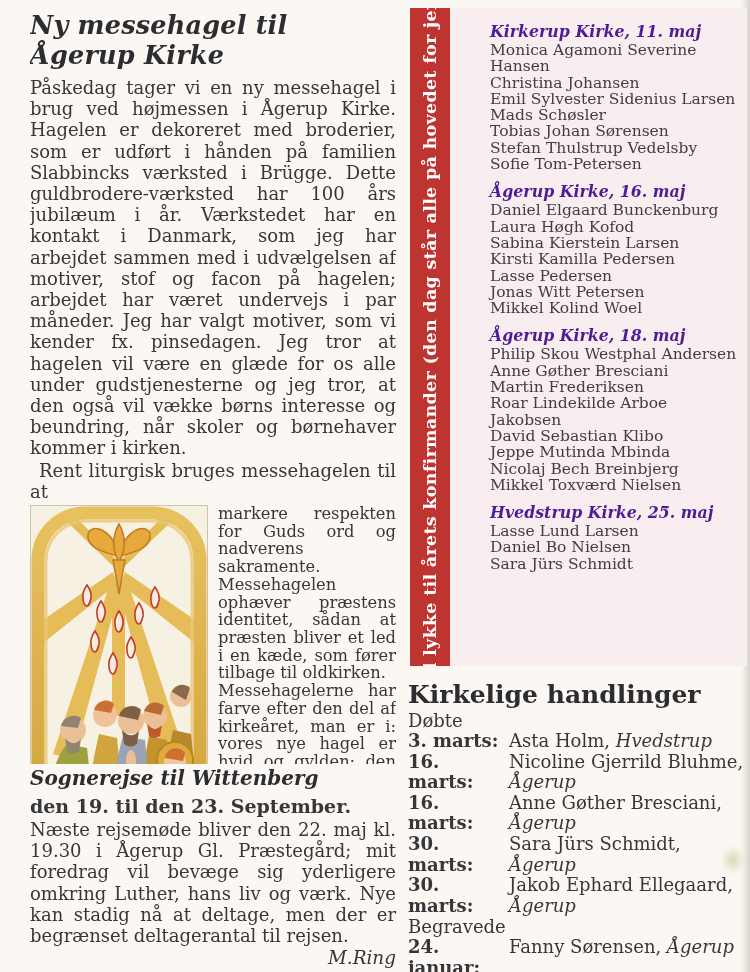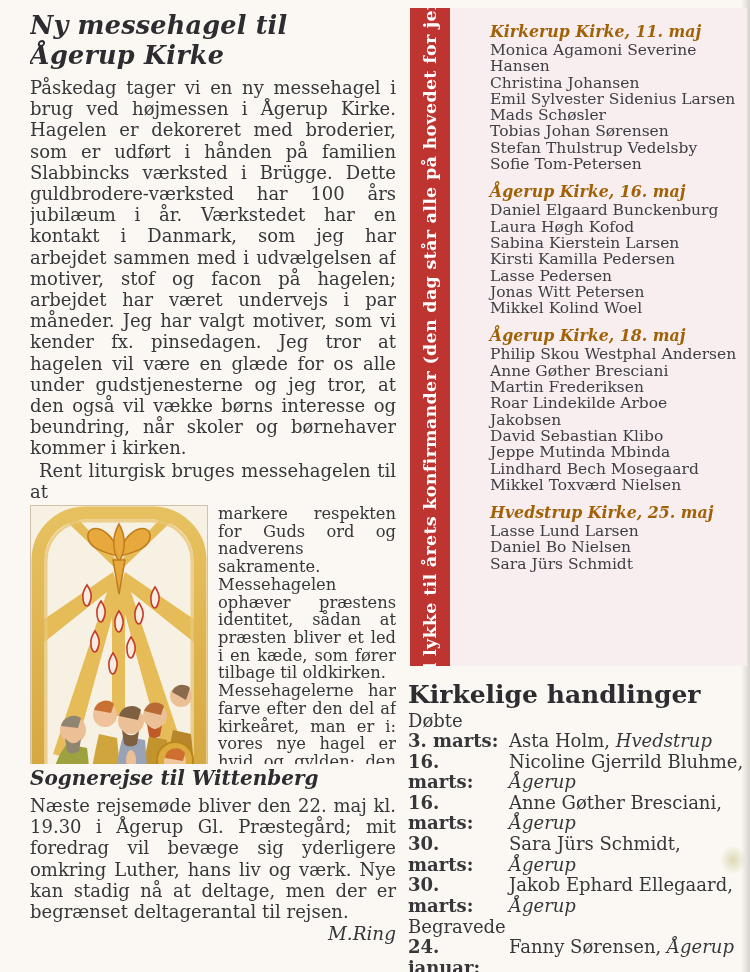--- a/index.html
+++ b/index.html
@@ -36,21 +36,21 @@
   .a2-byline{text-align:right;font-style:italic;font-size:18.4px;line-height:22px;margin-top:1px;}
 
   
   .panel{position:absolute;left:410px;top:8px;width:337px;height:658px;display:flex;overflow:hidden;}
   .red-band{flex:0 0 40px;background:#bd3431;display:flex;align-items:center;justify-content:center;}
   .red-band span{
     writing-mode:vertical-rl;transform:rotate(180deg);
     color:#fff;font-weight:bold;font-size:17.5px;letter-spacing:.3px;white-space:nowrap;}
   .pink-content{flex:1;background:#f8eef0;padding:14px 4px 0 40px;}
   .cgroup{margin-bottom:10px;}
-  .cgroup h4{margin:0 0 1px 0;font-size:15.8px;font-weight:bold;font-style:italic;color:#a16207;}
+  .cgroup h4{margin:0 0 1px 0;font-size:15.8px;font-weight:bold;font-style:italic;color:#4c1d95;}
   .cgroup ul{list-style:none;margin:0;padding:0;}
   .cgroup li{font-size:15.5px;line-height:16.3px;color:#3e3e44;}
 
   
   .kirkelige{position:absolute;left:408px;top:680px;width:342px;height:292px;overflow:hidden;}
   .k-title{font-size:25px;font-weight:bold;margin:0 0 2px 0;color:#2d2d31;}
   .k-label{font-size:18px;line-height:19px;margin:1px 0 1px 0;}
   .krow{display:grid;grid-template-columns:101px 1fr;font-size:18px;line-height:20.6px;}
   .kdate{font-weight:bold;}
   .kplace{font-style:italic;}
@@ -165,20 +165,21 @@
     <div class="wrapcol">
       <p>markere respekten for Guds ord og nadverens sakramente. Messehagelen ophæver præstens identitet, sådan at præsten bliver et led i en kæde, som fører tilbage til oldkirken.</p>
       <p>Messehagelerne har farve efter den del af kirkeåret, man er i: vores nye hagel er hvid og gylden; den hører til festdagene, juleaften, påske, pinse og konfirmationer.</p>
 
     </div>
   </div>
 </div>
 
 <div class="col-left-bottom">
   <h2 class="a2-title">Sognerejse til Wittenberg</h2>
+  <p class="a2-sub">den 19. til den 23. September.</p>
   <p class="bodytext">Næste rejsemøde bliver den 22. maj kl. 19.30 i Ågerup Gl. Præstegård; mit foredrag vil bevæge sig yderligere omkring Luther, hans liv og værk. Nye kan stadig nå at deltage, men der er begrænset deltagerantal til rejsen.</p>
   <div class="a2-byline">M.Ring</div>
 
 </div>
 
 <div class="panel">
   <div class="red-band">
     <span>Til lykke til årets konfirmander (den dag står alle på hovedet for jer!)</span>
   </div>
   <div class="pink-content">
@@ -214,21 +215,21 @@
     <div class="cgroup">
       <h4>Ågerup Kirke, 18. maj</h4>
       <ul>
 
       <li class="cname">Philip Skou Westphal Andersen</li>
           <li class="cname">Anne Gøther Bresciani</li>
           <li class="cname">Martin Frederiksen</li>
           <li class="cname">Roar Lindekilde Arboe Jakobsen</li>
           <li class="cname">David Sebastian Klibo</li>
           <li class="cname">Jeppe Mutinda Mbinda</li>
-          <li class="cname">Lindhard Bech Mosegaard</li>
+          <li class="cname">Nicolaj Bech Breinbjerg</li>
           <li class="cname">Mikkel Toxværd Nielsen</li>
         </ul>
     </div>
 
     <div class="cgroup">
       <h4>Hvedstrup Kirke, 25. maj</h4>
       <ul>
 
       <li class="cname">Lasse Lund Larsen</li>
           <li class="cname">Daniel Bo Nielsen</li>

